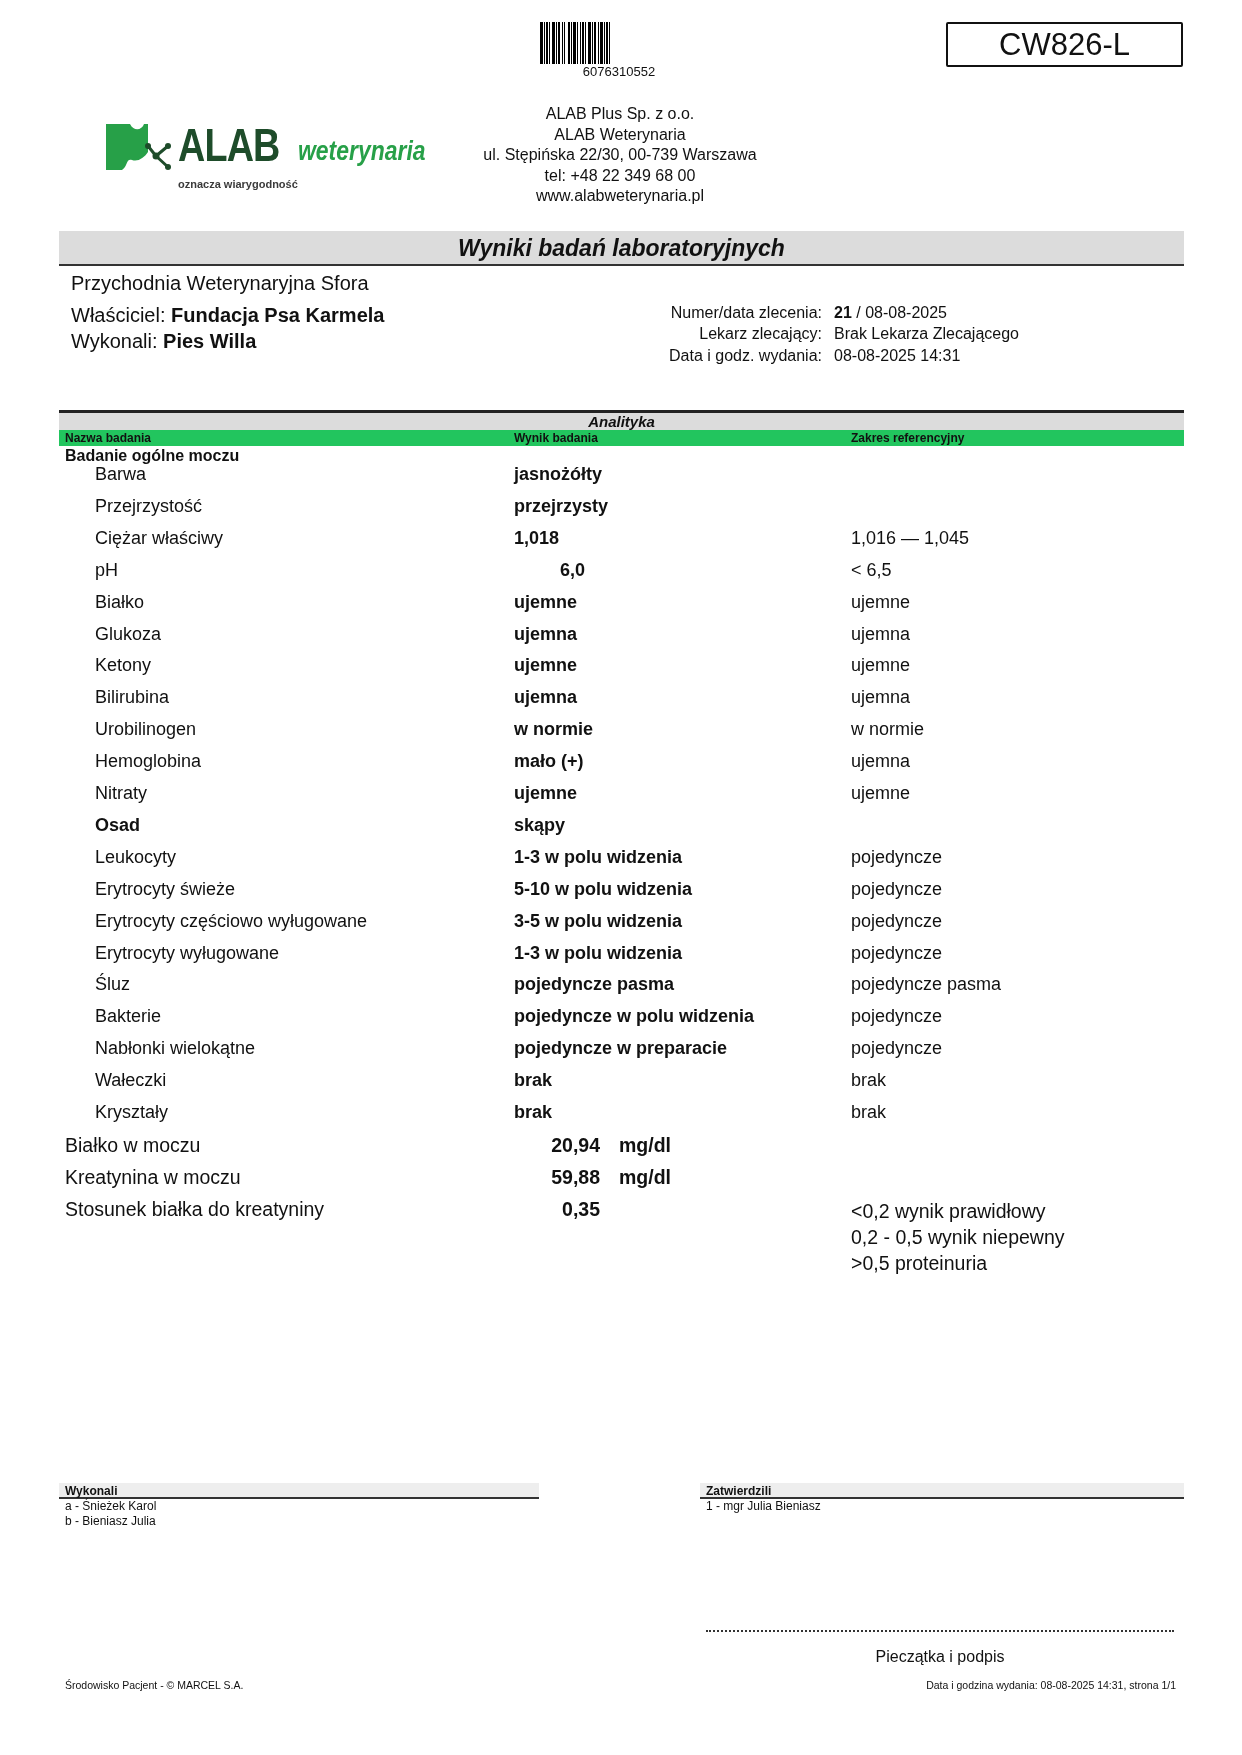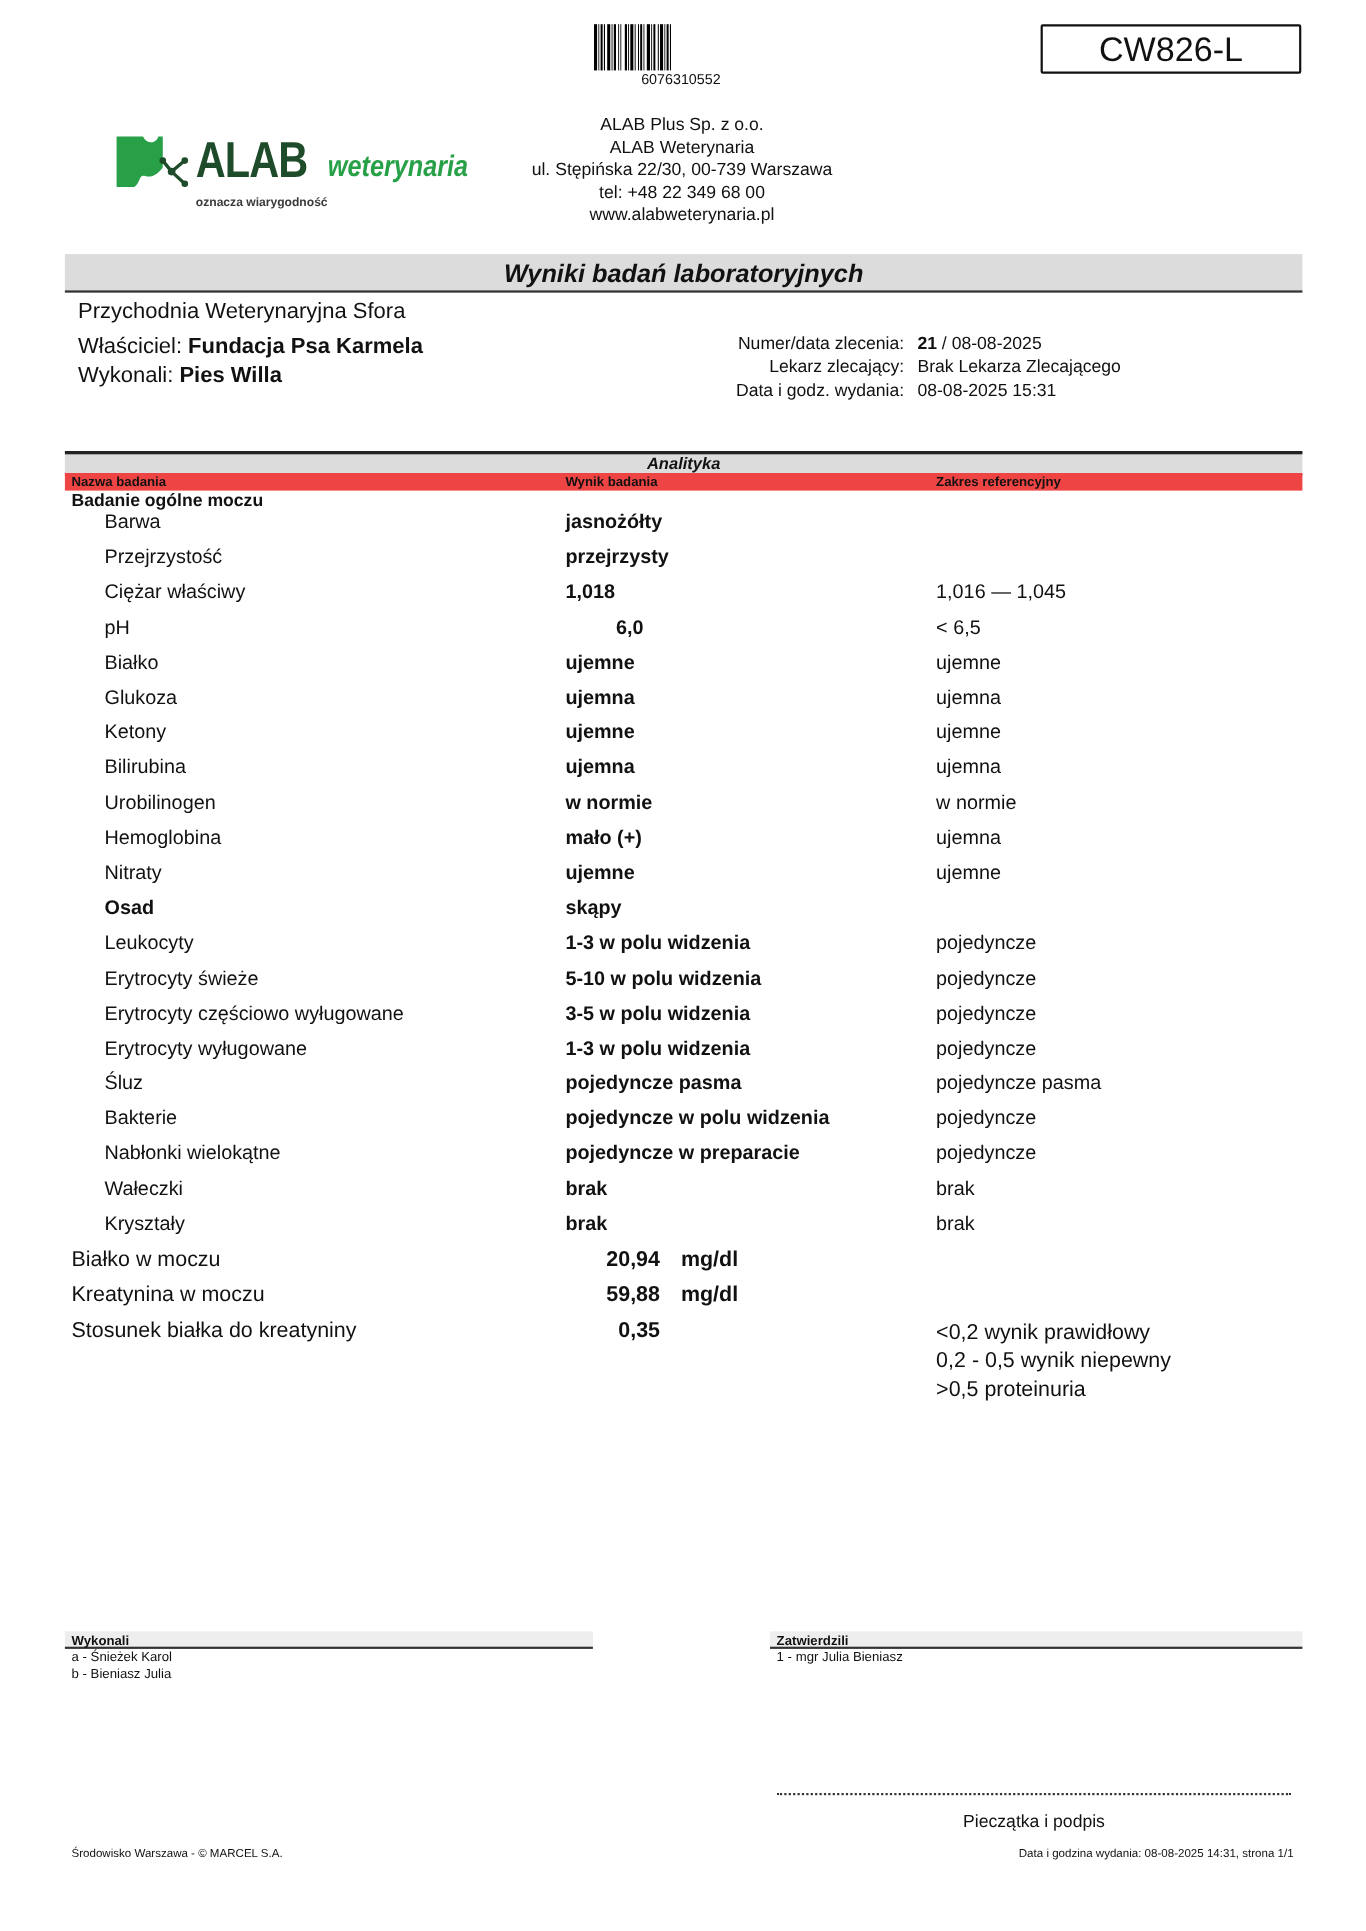--- a/index.html
+++ b/index.html
@@ -41,21 +41,21 @@
   .order-info { left: 540px; top: 302px; font-size: 16px; line-height: 21.3px; }
   .order-info .row { display: flex; }
   .order-info .k { width: 282px; text-align: right; padding-right: 12px; }
   .order-info .v { white-space: nowrap; }
   .order-info .big { font-size: 18px; font-weight: bold; }
 
   
   .analytics-band { left: 59px; top: 410px; width: 1125px; height: 18px; background: #dcdcdc;
                     border-top: 3px solid #222; border-bottom: 1px solid #222; text-align: center;
                     font-size: 15px; font-weight: bold; font-style: italic; line-height: 18px; }
-  .colhead { left: 59px; top: 430px; width: 1125px; height: 16px; background: #ef4444; font-size: 12px; font-weight: bold; }
+  .colhead { left: 59px; top: 430px; width: 1125px; height: 16px; background: #22c55e; font-size: 12px; font-weight: bold; }
   .colhead span { position: absolute; top: 1px; }
 
   .section-title { left: 65px; top: 447px; font-size: 16px; font-weight: bold; }
 
   .rows { left: 0; top: 464px; width: 1242px; }
   .r { position: absolute; left: 0; width: 1010px; height: 32px; font-size: 18px; }
   .r .n { position: absolute; left: 95px; }
   .r .v { position: absolute; left: 514px; font-weight: bold; }
   .r .v.num { left: 560px; }
   .r .ref { position: absolute; left: 851px; }
@@ -172,21 +172,21 @@
   <div class="row">
     <span class="k">Numer/data zlecenia:</span>
     <span class="v"><b>21</b><span> / 08-08-2025</span></span>
   </div>
   <div class="row">
     <span class="k">Lekarz zlecający:</span>
     <span class="v">Brak Lekarza Zlecającego</span>
   </div>
   <div class="row">
     <span class="k">Data i godz. wydania:</span>
-    <span class="v">08-08-2025 15:31</span>
+    <span class="v">08-08-2025 14:31</span>
   </div>
 </div>
 
 <div class="abs analytics-band">Analityka</div>
 <div class="abs colhead">
   <span style="left:6px">Nazwa badania</span>
   <span style="left:455px">Wynik badania</span>
   <span style="left:792px">Zakres referencyjny</span>
 </div>
 <div class="abs section-title">Badanie ogólne moczu</div>
@@ -333,14 +333,14 @@
 <div class="abs" style="left:700px; top:1483px; width:484px;">
   <div class="foot-head">Zatwierdzili</div>
   <div class="foot-list">
     <div>1 - mgr Julia Bieniasz</div>
   </div>
 </div>
 
 <div class="abs sig-dots"></div>
 <div class="abs sig-label">Pieczątka i podpis</div>
 
-<div class="abs foot-left">Środowisko Warszawa - © MARCEL S.A.</div>
+<div class="abs foot-left">Środowisko Pacjent - © MARCEL S.A.</div>
 <div class="abs foot-right">Data i godzina wydania: 08-08-2025 14:31, strona 1/1</div>
 
 </body></html>

